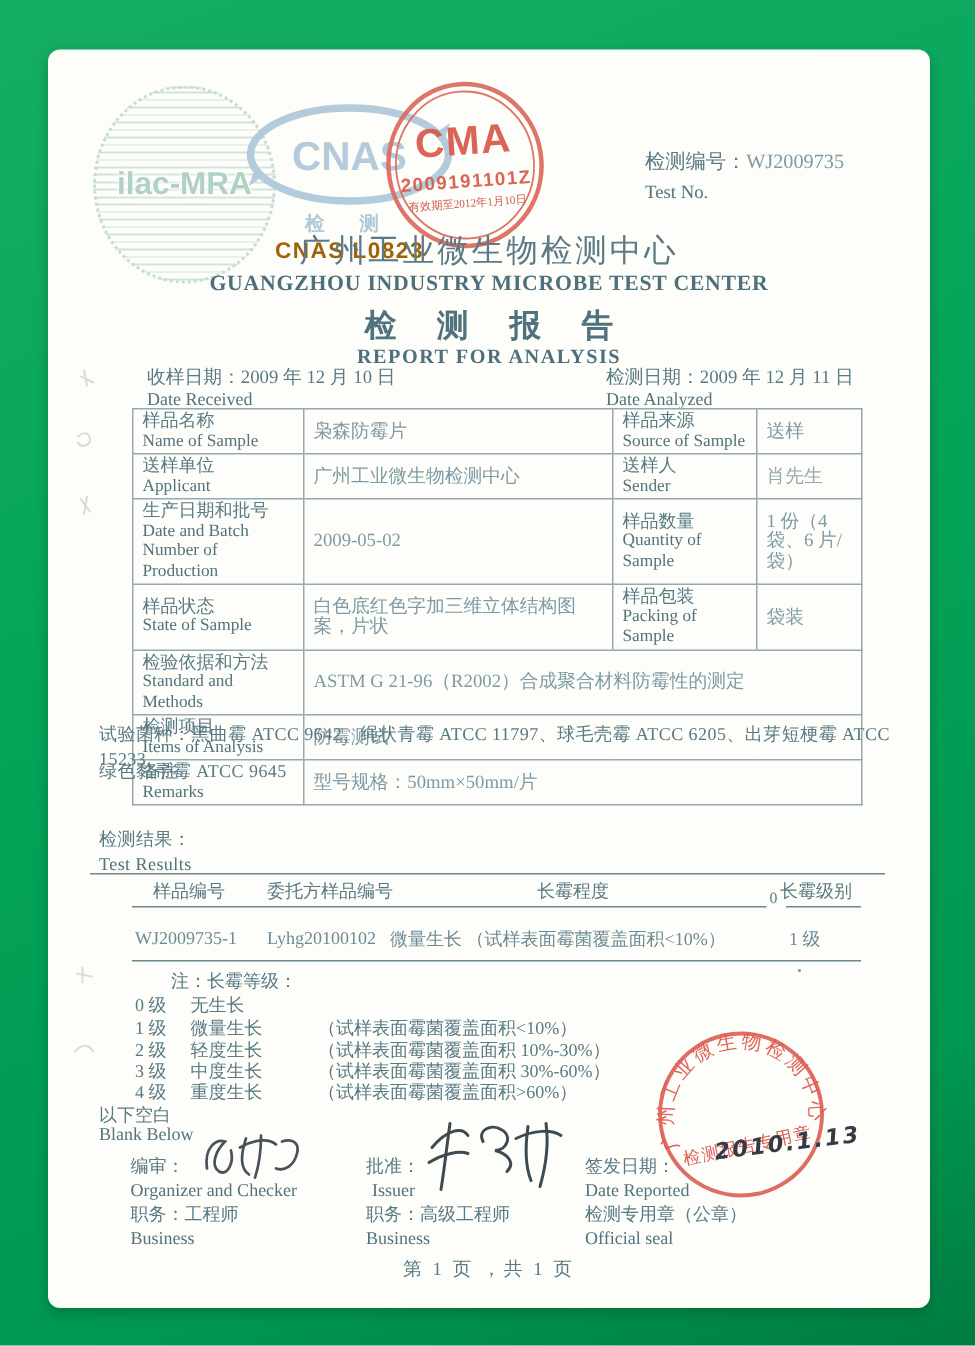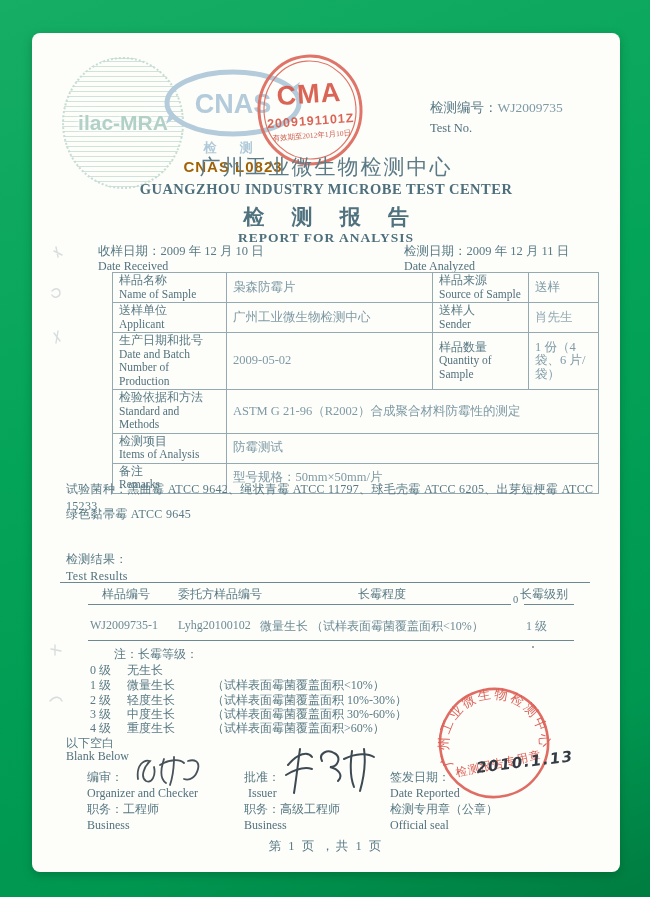--- a/index.html
+++ b/index.html
@@ -36,21 +36,21 @@
   
   .h-cn{left:0;right:0;top:120px;text-align:center;font-size:21px;letter-spacing:2px;color:#5b7a86;}
   .h-en{left:0;right:0;top:148px;text-align:center;font-size:14.5px;font-weight:bold;color:#4e6f7c;letter-spacing:.5px;}
   .h-title{left:0;right:0;top:170px;text-align:center;font-size:21px;font-weight:bold;letter-spacing:11px;color:#50717e;text-indent:11px;}
   .h-title-en{left:0;right:0;top:197px;text-align:center;font-size:13.5px;font-weight:bold;color:#4e6f7c;letter-spacing:1px;}
   
   .d-lab{font-size:12.5px;color:#597a84;}
   .d-en{font-size:12px;color:#53727d;}
   
   table.info{
-    left:56px;top:239px;width:486px;position:absolute;border-collapse:collapse;table-layout:fixed;margin-left:24px;
+    left:56px;top:239px;width:486px;position:absolute;border-collapse:collapse;table-layout:fixed;
   }
   table.info td{
     border:1px solid #95aab0;padding:1px 6px;vertical-align:middle;
     font-size:12px;line-height:13.5px;
   }
   table.info .lbl div.c{color:#597a84;}
   table.info .lbl div.e{color:#53727d;font-size:11.5px;}
   table.info .v{color:#7e9aa4;font-size:12.5px;}
   
   .para{font-size:12px;color:#597a84;letter-spacing:.3px;}
@@ -156,20 +156,32 @@
       <td class="lbl">
             <div class="c">生产日期和批号</div>
             <div class="e">Date and Batch Number of Production</div>
           </td>
       <td class="v">2009-05-02</td>
       <td class="lbl">
             <div class="c">样品数量</div>
             <div class="e">Quantity of Sample</div>
           </td>
       <td class="v">1 份（4 袋、6 片/袋）</td>
+    </tr>
+    <tr style="height:34px">
+      <td class="lbl">
+            <div class="c">样品状态</div>
+            <div class="e">State of Sample</div>
+          </td>
+      <td class="v">白色底红色字加三维立体结构图案，片状</td>
+      <td class="lbl">
+            <div class="c">样品包装</div>
+            <div class="e">Packing of Sample</div>
+          </td>
+      <td class="v">袋装</td>
     </tr>
     <tr style="height:27px">
       <td class="lbl">
             <div class="c">检验依据和方法</div>
             <div class="e">Standard and Methods</div>
           </td>
       <td class="v" colspan="3">ASTM G 21-96（R2002）合成聚合材料防霉性的测定</td>
     </tr>
     <tr style="height:27px">
       <td class="lbl">

